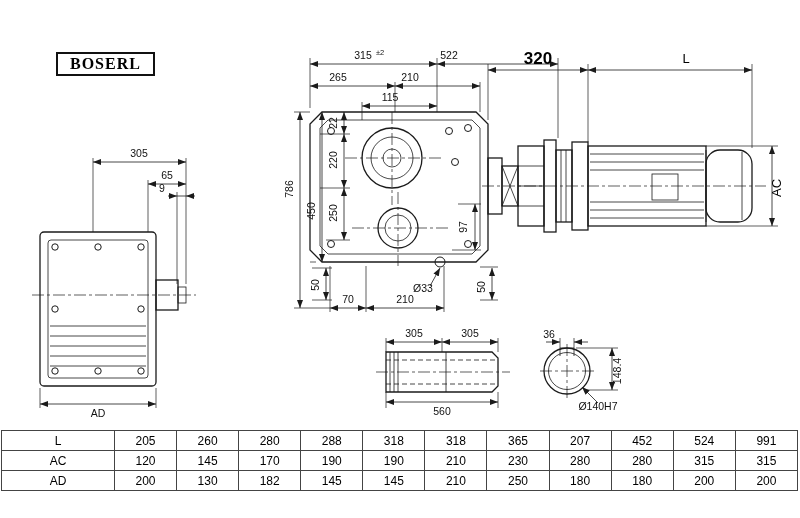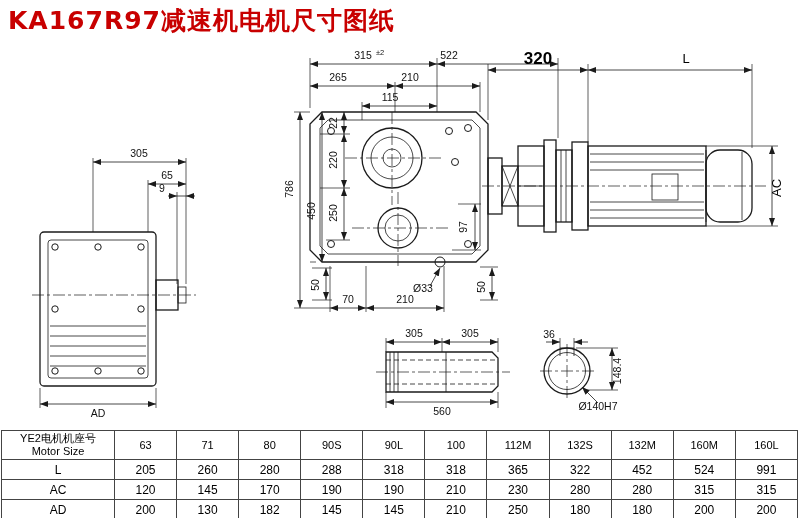--- a/index.html
+++ b/index.html
@@ -25,21 +25,21 @@
   #size-table th,#size-table td{border:1px solid #444;text-align:center;font-weight:normal;
               padding:0;height:19px;overflow:hidden;white-space:nowrap;}
   #size-table .c0{width:112px;}
   #size-table .hd{height:28px;font-size:11px;line-height:1.15;}
 </style>
 </head>
 <body>
 
 <div id="page">
 
-  <div id="title">KA167R97减速机电机尺寸图纸</div>
+  <div id="logo">BOSERL</div>
 
   <svg width="800" height="430" viewBox="0 0 800 430">
     <defs>
       <marker id="mE" markerWidth="10" markerHeight="8" refX="8" refY="3" orient="auto" markerUnits="userSpaceOnUse">
           <path d="M0,0L8,3L0,6Z" fill="#1b1b1b"></path>
         </marker>
       <marker id="mS" markerWidth="10" markerHeight="8" refX="0" refY="3" orient="auto" markerUnits="userSpaceOnUse">
           <path d="M8,0L0,3L8,6Z" fill="#1b1b1b"></path>
         </marker>
     </defs>
@@ -184,46 +184,29 @@
       <line class="dim" x1="612" y1="348" x2="612" y2="390" marker-start="url(#mS)" marker-end="url(#mE)"></line>
       <text class="dt" x="621" y="371" transform="rotate(-90 621 371)">148.4</text>
       <line class="dim" x1="598" y1="403" x2="582" y2="387" marker-end="url(#mE)"></line>
       <text class="dt" x="598" y="410" text-anchor="start">Ø140H7</text>
     </g>
   </svg>
 
   <table id="size-table">
     <tbody>
       <tr>
-        <th class="c0 hd">
-          <div>YE2电机机座号</div>
-          <div>Motor Size</div>
-        </th>
-        <th class="hd">63</th>
-        <th class="hd">71</th>
-        <th class="hd">80</th>
-        <th class="hd">90S</th>
-        <th class="hd">90L</th>
-        <th class="hd">100</th>
-        <th class="hd">112M</th>
-        <th class="hd">132S</th>
-        <th class="hd">132M</th>
-        <th class="hd">160M</th>
-        <th class="hd">160L</th>
-      </tr>
-      <tr>
         <th class="c0">L</th>
         <td>205</td>
         <td>260</td>
         <td>280</td>
         <td>288</td>
         <td>318</td>
         <td>318</td>
         <td>365</td>
-        <td>322</td>
+        <td>207</td>
         <td>452</td>
         <td>524</td>
         <td>991</td>
       </tr>
       <tr>
         <th class="c0">AC</th>
         <td>120</td>
         <td>145</td>
         <td>170</td>
         <td>190</td>

